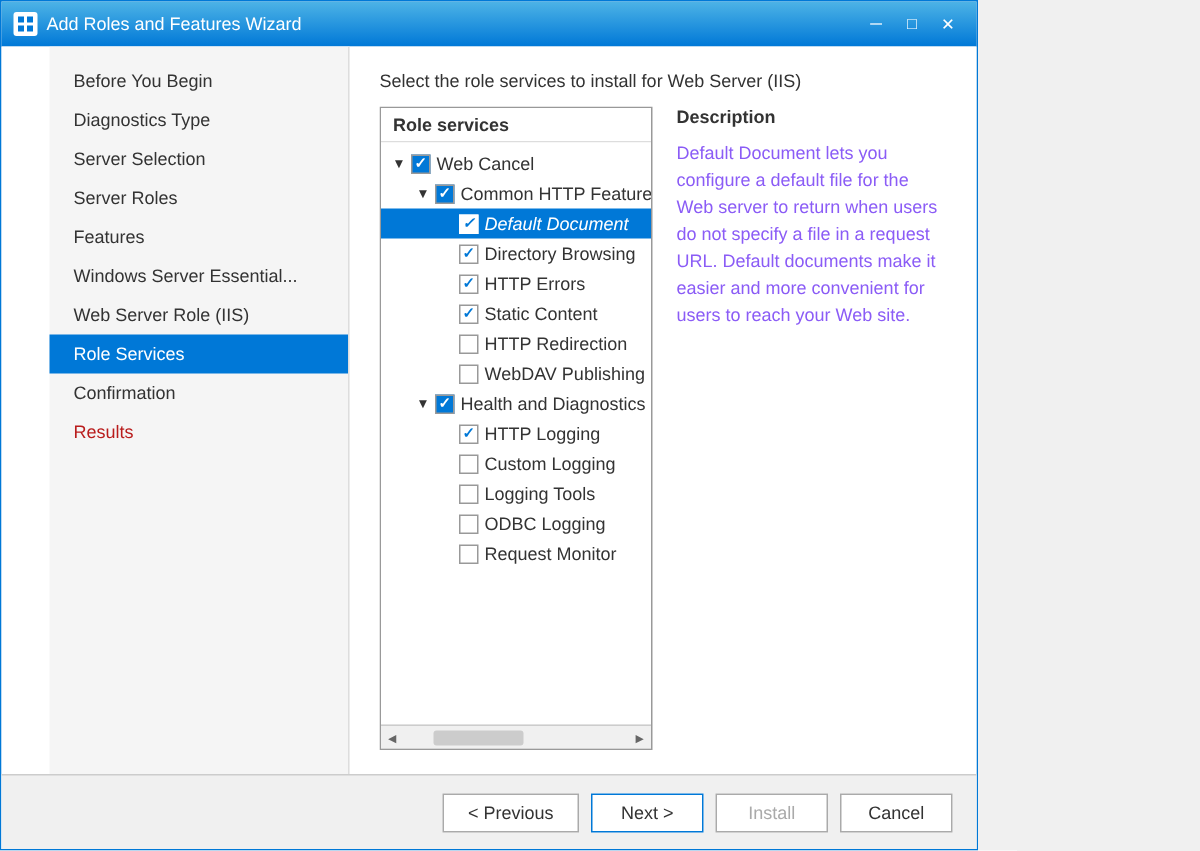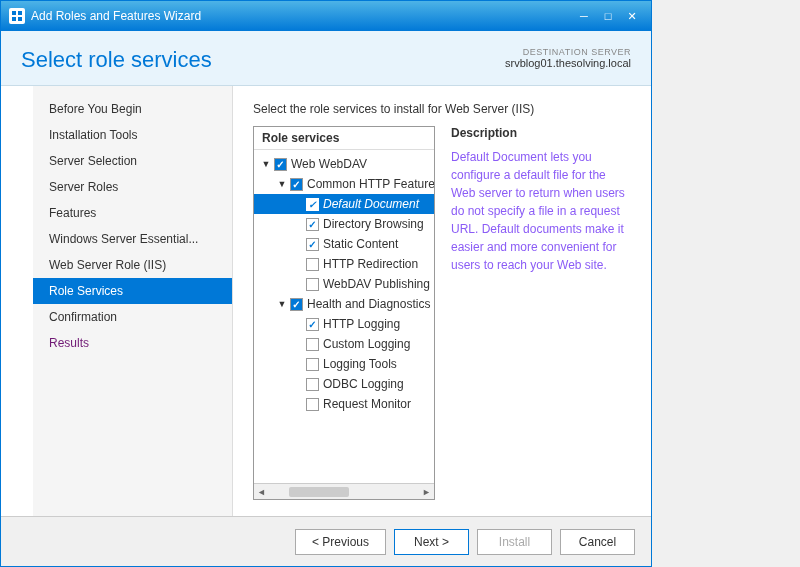--- a/index.html
+++ b/index.html
@@ -118,21 +118,21 @@
     .sidebar-item {
       padding: 6px 16px;
       font-size: 12px;
       color: #333;
       cursor: pointer;
     }
     .sidebar-item.active {
       background: #0078d7;
       color: white;
     }
-    .sidebar-item.disabled { color: #701a75; cursor: default; }
+    .sidebar-item.disabled { color: #b91c1c; cursor: default; }
 
     .main-content {
       flex: 1;
       padding: 16px 20px;
       overflow: hidden;
       display: flex;
       flex-direction: column;
       gap: 6px;
     }
 
@@ -321,33 +321,26 @@
     </div>
     <div class="titlebar-controls">
       <button class="titlebar-btn">─</button>
       <button class="titlebar-btn">□</button>
       <button class="titlebar-btn close">✕</button>
     </div>
   </div>
 
   <div class="content-area">
 
-    <div class="header-bar">
-      <h1 class="page-title">Select role services</h1>
-      <div class="destination-info">
-        <div class="dest-label">DESTINATION SERVER</div>
-        <div class="dest-server">srvblog01.thesolving.local</div>
-      </div>
-    </div>
 
     <div class="main-area">
 
       <div class="sidebar">
         <div class="sidebar-item">Before You Begin</div>
-        <div class="sidebar-item">Installation Tools</div>
+        <div class="sidebar-item">Diagnostics Type</div>
         <div class="sidebar-item">Server Selection</div>
         <div class="sidebar-item">Server Roles</div>
         <div class="sidebar-item">Features</div>
         <div class="sidebar-item">Windows Server Essential...</div>
         <div class="sidebar-item">Web Server Role (IIS)</div>
         <div class="sidebar-item active">Role Services</div>
         <div class="sidebar-item">Confirmation</div>
         <div class="sidebar-item disabled">Results</div>
       </div>
 
@@ -356,41 +349,46 @@
 
         <div class="two-col">
 
           <div class="role-services-panel">
             <div class="panel-header">Role services</div>
             <div class="tree-area">
 
               <div class="tree-item indent1">
                 <span class="expand-btn">▼</span>
                 <div class="cb partial"></div>
-                <span class="tree-label">Web WebDAV</span>
+                <span class="tree-label">Web Cancel</span>
               </div>
 
               <div class="tree-item indent2">
                 <span class="expand-btn">▼</span>
                 <div class="cb partial"></div>
                 <span class="tree-label">Common HTTP Features</span>
               </div>
 
               <div class="tree-item selected indent3">
                 <span class="expand-btn">&nbsp;</span>
                 <div class="cb checked"></div>
                 <span class="tree-label">Default Document</span>
               </div>
 
               <div class="tree-item indent3">
                 <span class="expand-btn">&nbsp;</span>
                 <div class="cb checked"></div>
                 <span class="tree-label">Directory Browsing</span>
               </div>
 
+              <div class="tree-item indent3">
+                <span class="expand-btn">&nbsp;</span>
+                <div class="cb checked"></div>
+                <span class="tree-label">HTTP Errors</span>
+              </div>
 
               <div class="tree-item indent3">
                 <span class="expand-btn">&nbsp;</span>
                 <div class="cb checked"></div>
                 <span class="tree-label">Static Content</span>
               </div>
 
               <div class="tree-item indent3">
                 <span class="expand-btn">&nbsp;</span>
                 <div class="cb"></div>

